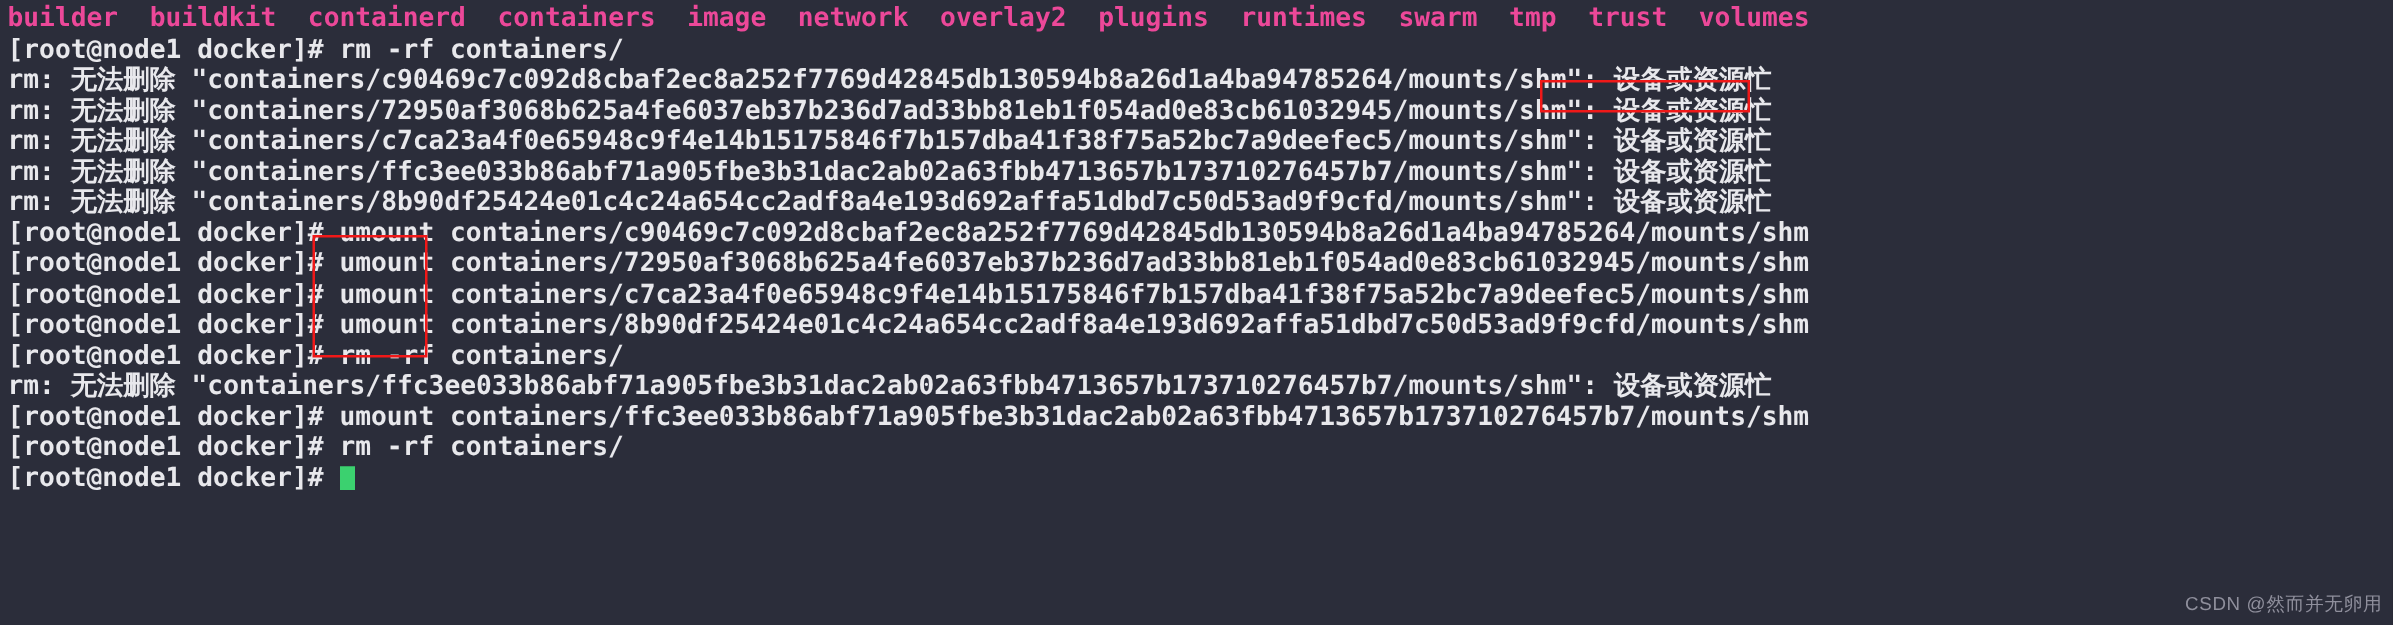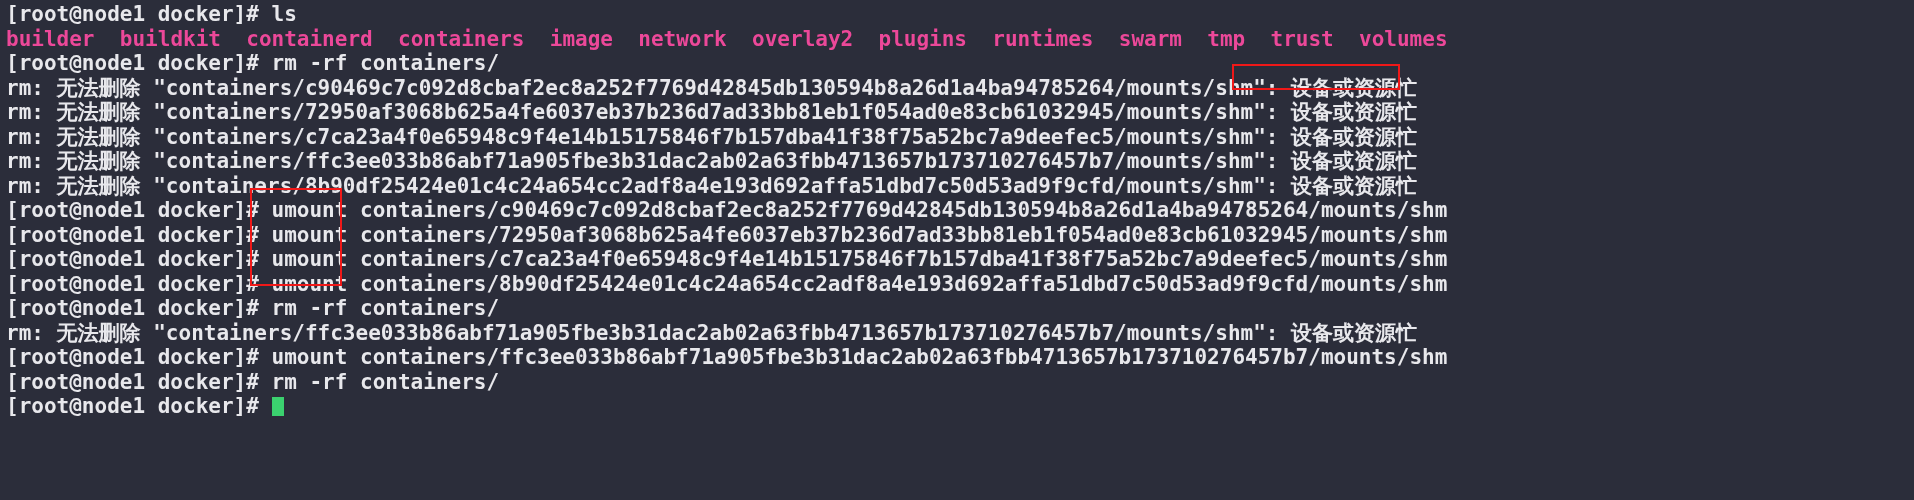--- a/index.html
+++ b/index.html
@@ -74,21 +74,20 @@
     z-index: 6;
   }
   .dirlist .seg { }
 </style>
 </head>
 <body>
 
 <div id="terminal">
 
   <div id="lines-container">
-      <div class="line"><span class="seg c-default">[root@node1 docker]# </span><span class="seg c-default">ls</span></div>
       <div class="line dirlist"><span class="seg c-dir">builder</span><span class="seg c-default">  </span><span class="seg c-dir">buildkit</span><span class="seg c-default">  </span><span class="seg c-dir">containerd</span><span class="seg c-default">  </span><span class="seg c-dir">containers</span><span class="seg c-default">  </span><span class="seg c-dir">image</span><span class="seg c-default">  </span><span class="seg c-dir">network</span><span class="seg c-default">  </span><span class="seg c-dir">overlay2</span><span class="seg c-default">  </span><span class="seg c-dir">plugins</span><span class="seg c-default">  </span><span class="seg c-dir">runtimes</span><span class="seg c-default">  </span><span class="seg c-dir">swarm</span><span class="seg c-default">  </span><span class="seg c-dir">tmp</span><span class="seg c-default">  </span><span class="seg c-dir">trust</span><span class="seg c-default">  </span><span class="seg c-dir">volumes</span></div>
       <div class="line"><span class="seg c-default">[root@node1 docker]# </span><span class="seg c-default">rm -rf containers/</span></div>
       <div class="line"><span class="seg c-default">rm: 无法删除 "</span><span class="seg c-default">containers/c90469c7c092d8cbaf2ec8a252f7769d42845db130594b8a26d1a4ba94785264/mounts/shm</span><span class="seg c-default">": </span><span class="seg c-cn">设备或资源忙</span></div>
       <div class="line"><span class="seg c-default">rm: 无法删除 "</span><span class="seg c-default">containers/72950af3068b625a4fe6037eb37b236d7ad33bb81eb1f054ad0e83cb61032945/mounts/shm</span><span class="seg c-default">": </span><span class="seg c-cn">设备或资源忙</span></div>
       <div class="line"><span class="seg c-default">rm: 无法删除 "</span><span class="seg c-default">containers/c7ca23a4f0e65948c9f4e14b15175846f7b157dba41f38f75a52bc7a9deefec5/mounts/shm</span><span class="seg c-default">": </span><span class="seg c-cn">设备或资源忙</span></div>
       <div class="line"><span class="seg c-default">rm: 无法删除 "</span><span class="seg c-default">containers/ffc3ee033b86abf71a905fbe3b31dac2ab02a63fbb4713657b173710276457b7/mounts/shm</span><span class="seg c-default">": </span><span class="seg c-cn">设备或资源忙</span></div>
       <div class="line"><span class="seg c-default">rm: 无法删除 "</span><span class="seg c-default">containers/8b90df25424e01c4c24a654cc2adf8a4e193d692affa51dbd7c50d53ad9f9cfd/mounts/shm</span><span class="seg c-default">": </span><span class="seg c-cn">设备或资源忙</span></div>
       <div class="line"><span class="seg c-default">[root@node1 docker]# </span><span class="seg c-default">umount containers/c90469c7c092d8cbaf2ec8a252f7769d42845db130594b8a26d1a4ba94785264/mounts/shm</span></div>
       <div class="line"><span class="seg c-default">[root@node1 docker]# </span><span class="seg c-default">umount containers/72950af3068b625a4fe6037eb37b236d7ad33bb81eb1f054ad0e83cb61032945/mounts/shm</span></div>
       <div class="line"><span class="seg c-default">[root@node1 docker]# </span><span class="seg c-default">umount containers/c7ca23a4f0e65948c9f4e14b15175846f7b157dba41f38f75a52bc7a9deefec5/mounts/shm</span></div>
@@ -96,13 +95,14 @@
       <div class="line"><span class="seg c-default">[root@node1 docker]# </span><span class="seg c-default">rm -rf containers/</span></div>
       <div class="line"><span class="seg c-default">rm: 无法删除 "</span><span class="seg c-default">containers/ffc3ee033b86abf71a905fbe3b31dac2ab02a63fbb4713657b173710276457b7/mounts/shm</span><span class="seg c-default">": </span><span class="seg c-cn">设备或资源忙</span></div>
       <div class="line"><span class="seg c-default">[root@node1 docker]# </span><span class="seg c-default">umount containers/ffc3ee033b86abf71a905fbe3b31dac2ab02a63fbb4713657b173710276457b7/mounts/shm</span></div>
       <div class="line"><span class="seg c-default">[root@node1 docker]# </span><span class="seg c-default">rm -rf containers/</span></div>
       <div class="line"><span class="seg c-default">[root@node1 docker]# </span><span class="cursor"></span></div>
     </div>
 
   <div class="redbox" id="box-busy"></div>
   <div class="redbox" id="box-umount"></div>
 
+  <div id="watermark">CSDN @然而并无卵用</div>
 </div>
 
 </body></html>

